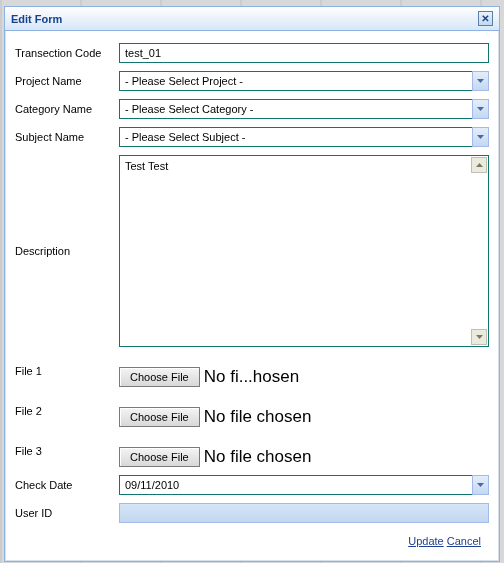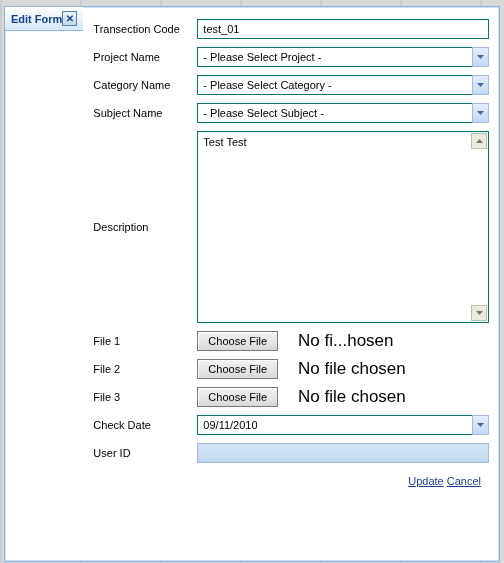--- a/index.html
+++ b/index.html
@@ -18,20 +18,21 @@
     height: 100%;
   }
   .window {
     width: 496px;
     margin: 0 auto;
     background: #fff;
     border: 1px solid #8db2e3;
     box-shadow: 0 0 0 1px #d2e0f0 inset;
     height: 556px;
     display: flex;
+    flex-direction: column;
   }
   .titlebar {
     background: linear-gradient(#fefefe, #d6e7f8);
     border-bottom: 1px solid #8db2e3;
     height: 24px;
     display: flex;
     align-items: center;
     padding: 0 6px;
     color: #15428b;
     font-weight: bold;
@@ -103,21 +104,22 @@
     background: #eceadd;
     border: 1px solid #c0c0b0;
     display: flex; align-items: center; justify-content: center;
     pointer-events: none;
   }
   .scroll-arrow.up { top: 2px; }
   .scroll-arrow.down { bottom: 2px; }
   .file-row .field-wrap {
     display: flex;
     align-items: center;
-    gap: 20px;
+    gap: 4px;
+    margin-top: 12px;
   }
   .choose-btn {
     border: 1px solid #7a7a7a;
     background: linear-gradient(#f4f4f4, #d8d8d8);
     padding: 3px 10px;
     font: inherit;
     cursor: pointer;
     box-shadow: inset 1px 1px 0 #fff;
   }
   .file-status { color: #000; font-size: 17px; }

